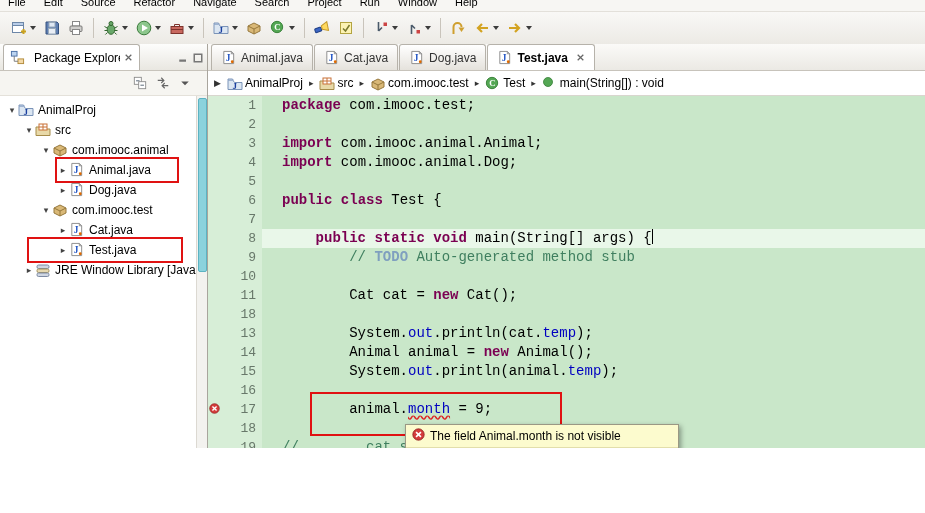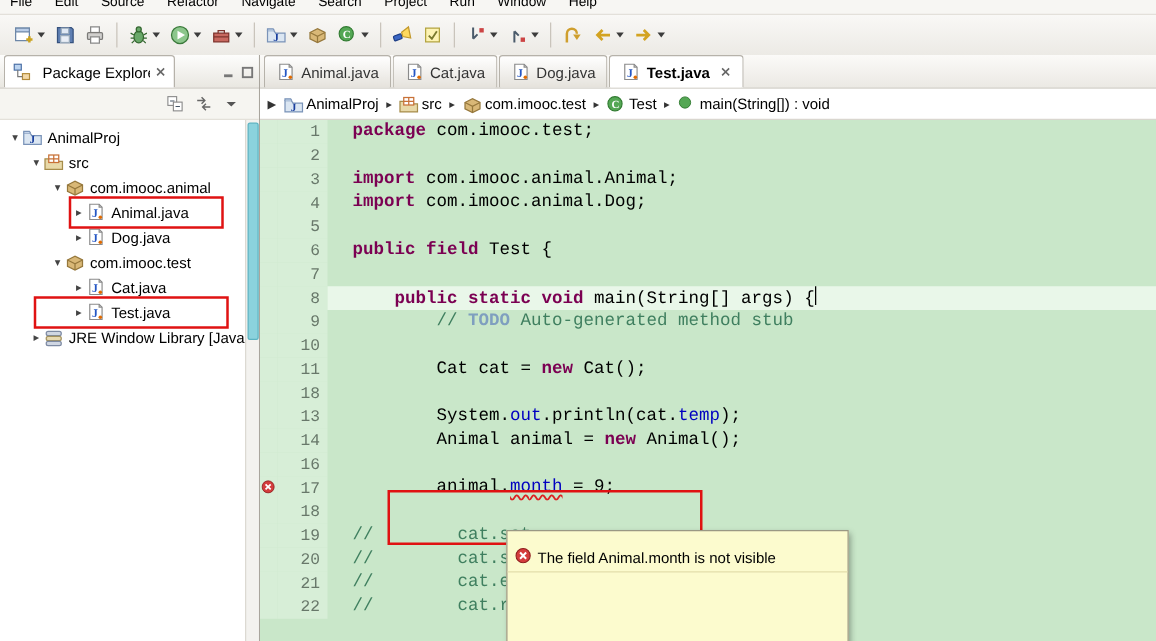--- a/index.html
+++ b/index.html
@@ -1,21 +1,21 @@
 <!DOCTYPE html>
 <html style="--kw: #7B0052; --comment: #3F7F5F; --todo: #7F9FBF; --field: #0000C0; --editor-bg: #c9e7c9; --gutter-bg: #d7eed7; --current-line: #e9f7e9; --anno-red: #e01212; --link: #0010d0; --tt-bg: #fcfbce;"><head>
 <meta charset="utf-8">
 <style>
   :root{
     --kw:#7B0052; --comment:#3F7F5F; --todo:#7F9FBF; --field:#0000C0;
     --editor-bg:#c9e7c9; --gutter-bg:#d7eed7; --current-line:#e9f7e9;
     --anno-red:#e01212; --link:#0010d0; --tt-bg:#fcfbce;
   }
   html,body{margin:0;padding:0;background:#fff;}
-  .app{position:relative;width:925px;height:513px;overflow:hidden;background:#fff;
+  .app{position:relative;width:925px;height:448px;overflow:hidden;background:#fff;
        font-family:"Liberation Sans","DejaVu Sans",sans-serif;font-size:12px;color:#000;}
 
   
   .menubar{height:11px;overflow:hidden;background:#f7f6f3;border-bottom:1px solid #e3e0da;
            display:flex;gap:18px;padding:0 8px;}
   .menubar span{display:inline-block;transform:translateY(-4px);font-size:11px;white-space:nowrap;}
 
   
   .toolbar{height:32px;background:linear-gradient(#f9f8f6,#eceae5);border-bottom:1px solid #d6d2ca;
            display:flex;align-items:center;padding:0 4px;}
@@ -85,21 +85,21 @@
           text-decoration-color:#d22;text-underline-offset:2px;}
   .tok-caret{display:inline-block;width:0;border-left:1.5px solid #000;height:15px;vertical-align:-2px;}
 
   
   .anno-box{position:absolute;border:2px solid var(--anno-red);z-index:20;pointer-events:none;}
 
   
   .tooltip{position:absolute;left:405px;top:424px;width:272px;height:100px;background:var(--tt-bg);
            border:1px solid #9a9884;box-shadow:2px 2px 5px rgba(0,0,0,.35);z-index:30;font-size:12px;}
   .tt-header{display:flex;align-items:center;gap:5px;padding:3px 6px;border-bottom:1px solid #e2deab;}
-  .tt-header span{line-height:normal;margin-top:10px;}
+  .tt-header span{line-height:normal;}
   .tt-sub{padding:4px 6px 2px;}
   .tt-fix{display:flex;align-items:center;gap:5px;padding:2px 6px 2px 10px;}
   .tt-link{color:var(--link);text-decoration:underline;}
   .icw{line-height:0;}
 </style>
 </head>
 <body>
 
 <div class="app">
   <div class="menubar" id="menubar">
@@ -509,21 +509,21 @@
             <span class="txt"><span class="tok-k">import</span><span class="tok-p"> com.imooc.animal.Dog;</span></span>
           </div>
           <div class="line">
             <span class="ann"></span>
             <span class="ln">5</span>
             <span class="txt"></span>
           </div>
           <div class="line">
             <span class="ann"></span>
             <span class="ln">6</span>
-            <span class="txt"><span class="tok-k">public</span><span class="tok-p"> </span><span class="tok-k">field</span><span class="tok-p"> Test {</span></span>
+            <span class="txt"><span class="tok-k">public</span><span class="tok-p"> </span><span class="tok-k">class</span><span class="tok-p"> Test {</span></span>
           </div>
           <div class="line">
             <span class="ann"></span>
             <span class="ln">7</span>
             <span class="txt"></span>
           </div>
           <div class="line cur">
             <span class="ann"></span>
             <span class="ln">8</span>
             <span class="txt"><span class="tok-p">    </span><span class="tok-k">public</span><span class="tok-p"> </span><span class="tok-k">static</span><span class="tok-p"> </span><span class="tok-k">void</span><span class="tok-p"> main(String[] args) {</span><span class="tok-caret"></span></span>
@@ -550,20 +550,25 @@
           </div>
           <div class="line">
             <span class="ann"></span>
             <span class="ln">13</span>
             <span class="txt"><span class="tok-p">        System.</span><span class="tok-fi">out</span><span class="tok-p">.println(cat.</span><span class="tok-f">temp</span><span class="tok-p">);</span></span>
           </div>
           <div class="line">
             <span class="ann"></span>
             <span class="ln">14</span>
             <span class="txt"><span class="tok-p">        Animal animal = </span><span class="tok-k">new</span><span class="tok-p"> Animal();</span></span>
+          </div>
+          <div class="line">
+            <span class="ann"></span>
+            <span class="ln">15</span>
+            <span class="txt"><span class="tok-p">        System.</span><span class="tok-fi">out</span><span class="tok-p">.println(animal.</span><span class="tok-f">temp</span><span class="tok-p">);</span></span>
           </div>
           <div class="line">
             <span class="ann"></span>
             <span class="ln">16</span>
             <span class="txt"></span>
           </div>
           <div class="line">
             <span class="ann">
               <svg width="11" height="11" viewBox="0 0 16 16">
                 <circle cx="8" cy="8" r="7" fill="#d43c3c" stroke="#8e1f1f"></circle>

